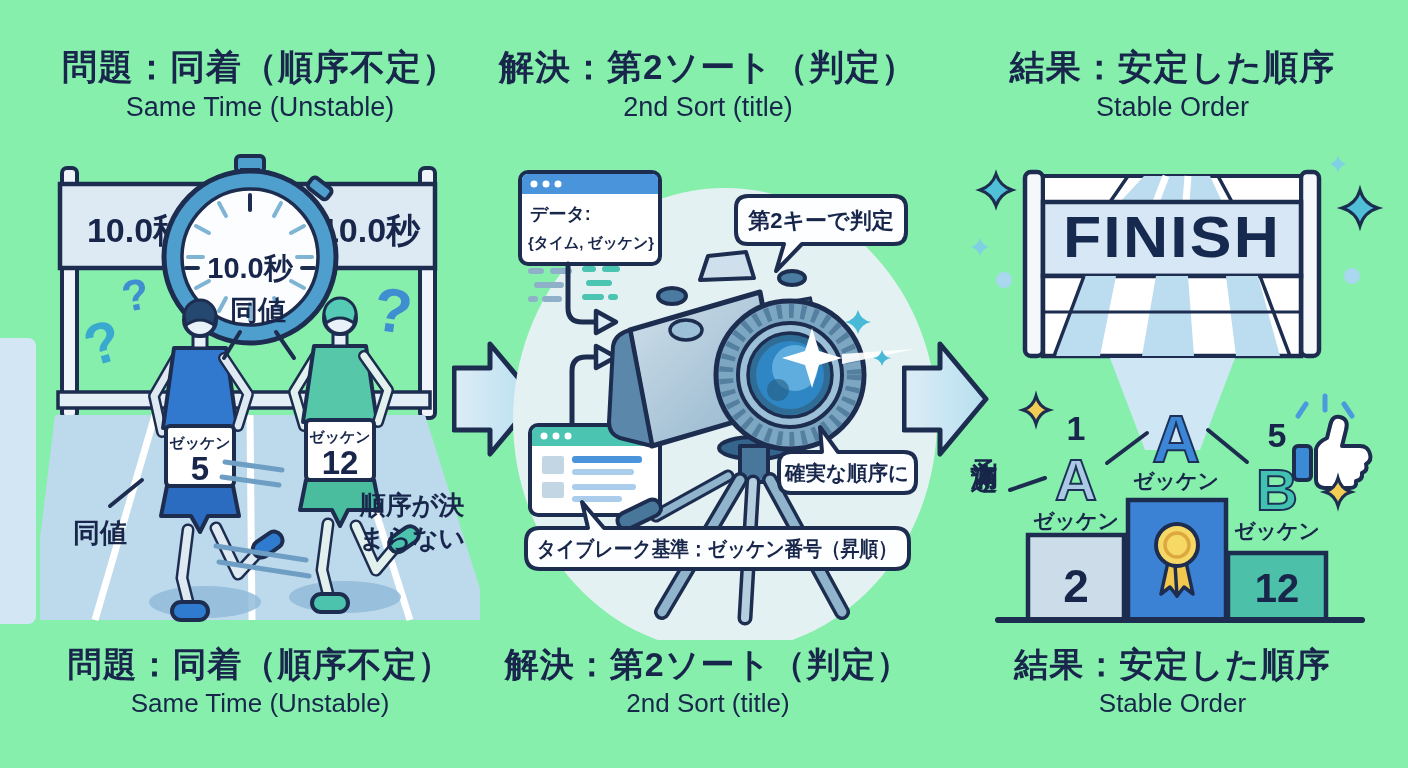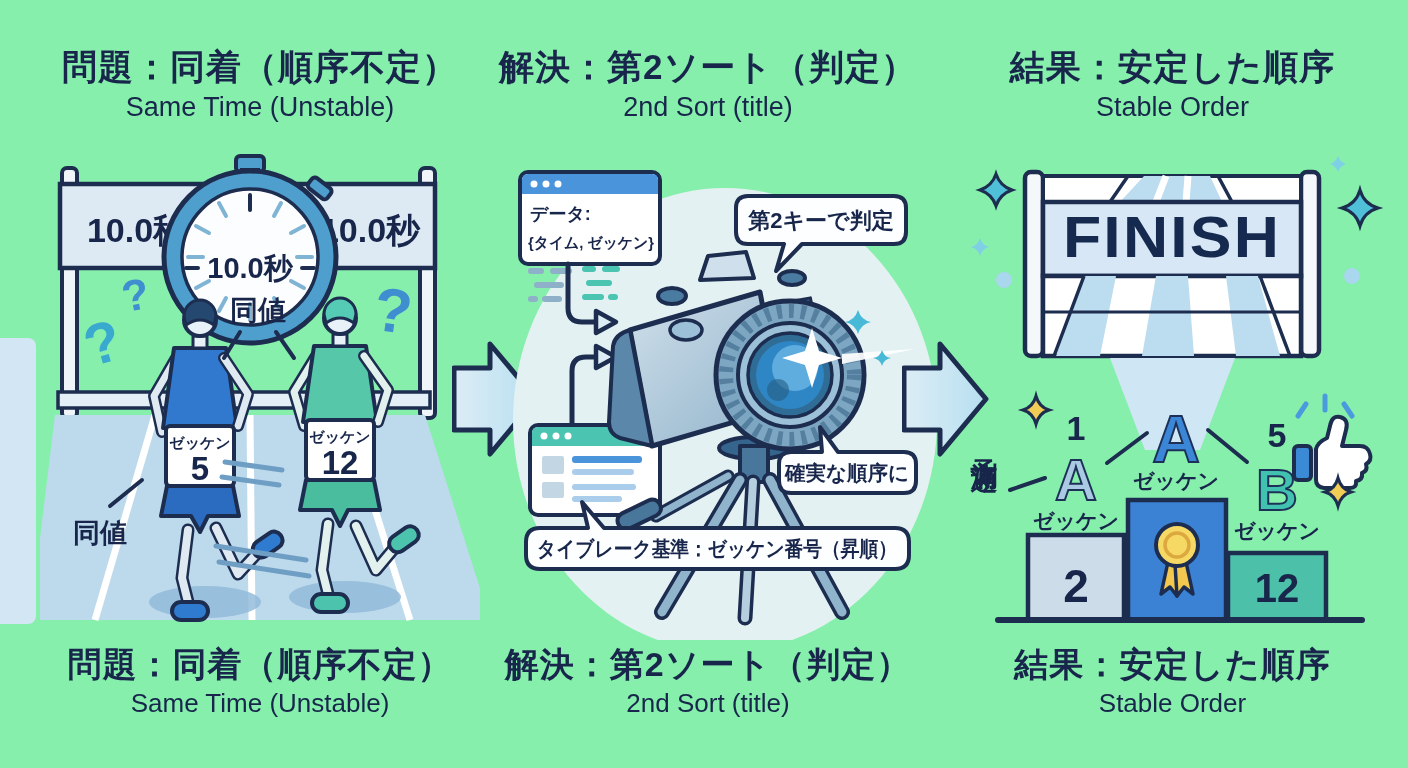--- a/index.html
+++ b/index.html
@@ -139,20 +139,21 @@
         <line x1="179" y1="412" x2="269" y2="426"></line>
     </g>
 
     <text x="218" y="170" font-size="28" font-weight="700" fill="#17264a" text-anchor="middle">同値</text>
     <line x1="200" y1="182" x2="184" y2="208" stroke="#1d2d50" stroke-width="4" stroke-linecap="round"></line>
     <line x1="236" y1="182" x2="254" y2="208" stroke="#1d2d50" stroke-width="4" stroke-linecap="round"></line>
     <text x="60" y="392" font-size="27" font-weight="700" fill="#17264a" text-anchor="middle">同値</text>
     <line x1="70" y1="356" x2="102" y2="330" stroke="#1d2d50" stroke-width="4" stroke-linecap="round"></line>
   </svg>
 
+  <div class="order-note">順序が決まらない</div>
 
   <svg class="flow-arrow" style="left:452px;" width="88" height="122" viewBox="0 0 88 122">
     <defs>
         <linearGradient id="gA1" x1="0" y1="0" x2="1" y2="0">
       <stop offset="0" stop-color="#dcedf6"></stop>
           <stop offset="1" stop-color="#b7dff0"></stop>
     </linearGradient>
       </defs>
     <path d="M2,30 H38 V6 L84,61 L38,116 V92 H2 Z" fill="url(#gA1)" stroke="#1d2d50" stroke-width="5" stroke-linejoin="round"></path>
   </svg>

